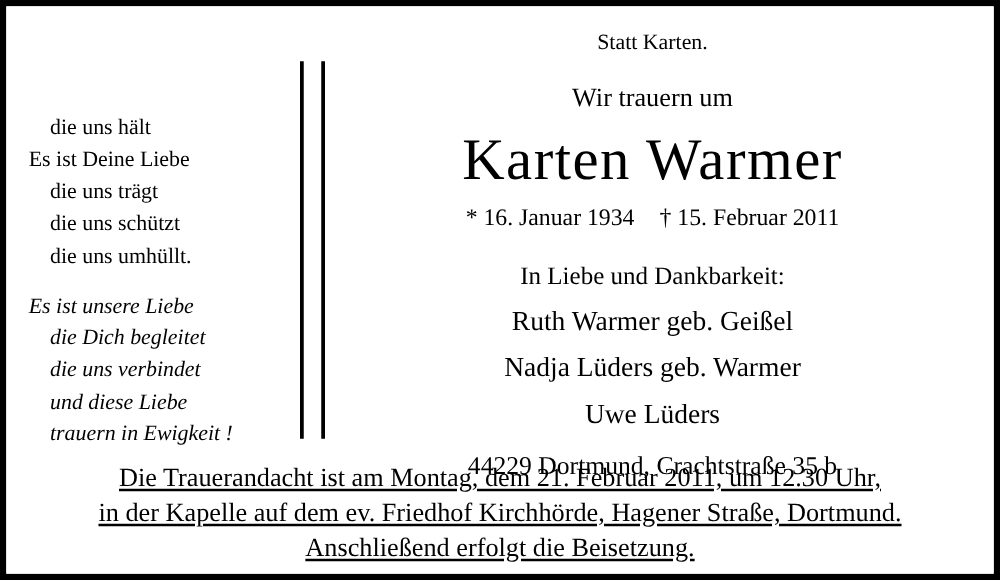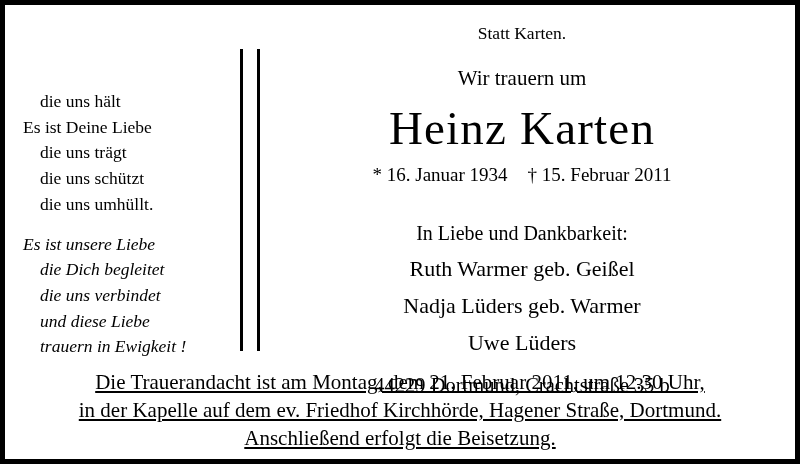--- a/index.html
+++ b/index.html
@@ -93,21 +93,21 @@
   .dates {
     font-size: 19px;
     margin-top: 10px;
     display: flex;
     justify-content: center;
     gap: 20px;
     white-space: nowrap;
   }
   .inliebe {
     font-size: 20px;
-    margin-top: 36px;
+    margin-top: 24px;
   }
   .survivor {
     font-size: 22px;
     margin-top: 11px;
     white-space: nowrap;
   }
   .address {
     font-size: 20.5px;
     margin-top: 18px;
     white-space: nowrap;
@@ -151,21 +151,21 @@
       </div>
 
       <div class="divider-wrap">
         <div class="rule a"></div>
         <div class="rule b"></div>
       </div>
 
       <div class="main">
         <div class="statt">Statt Karten.</div>
         <div class="trauern">Wir trauern um</div>
-        <div class="name">Heinz Karten</div>
+        <div class="name">Karten Warmer</div>
         <div class="dates">
           <span>* 16. Januar 1934</span>
           <span>† 15. Februar 2011</span>
         </div>
         <div class="inliebe">In Liebe und Dankbarkeit:</div>
         <div class="survivor">Ruth Warmer geb. Geißel</div>
         <div class="survivor">Nadja Lüders geb. Warmer</div>
         <div class="survivor">Uwe Lüders</div>
         <div class="address">44229 Dortmund, Crachtstraße 35 b</div>
       </div>

